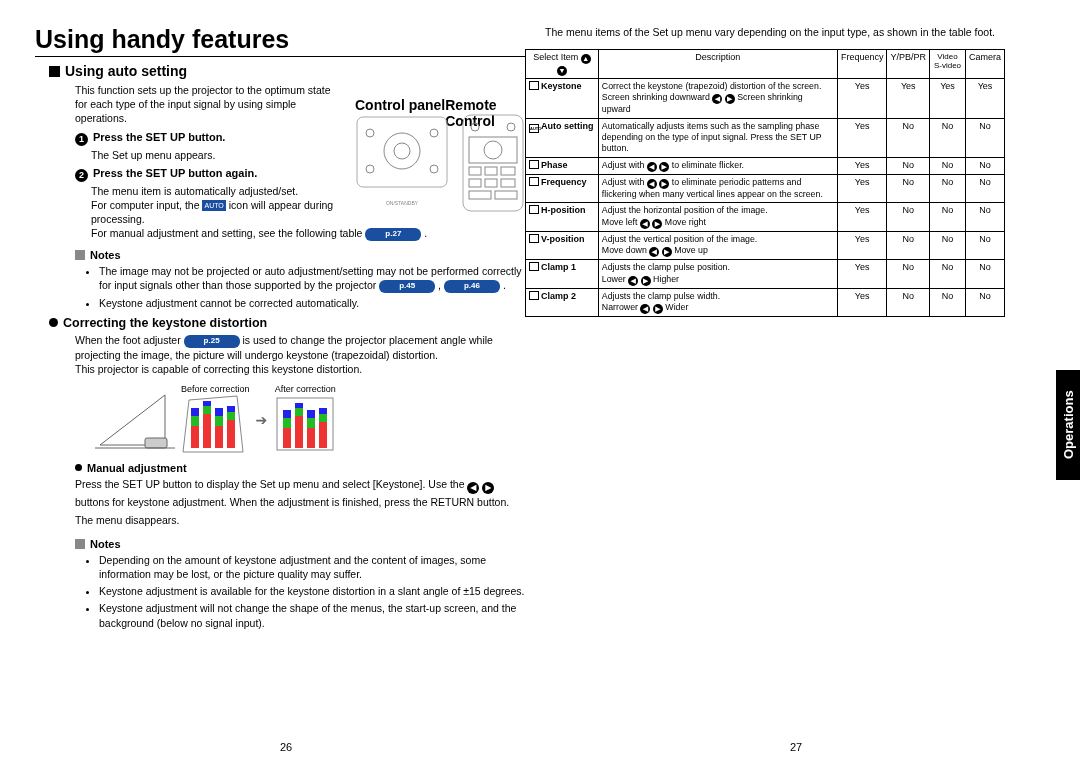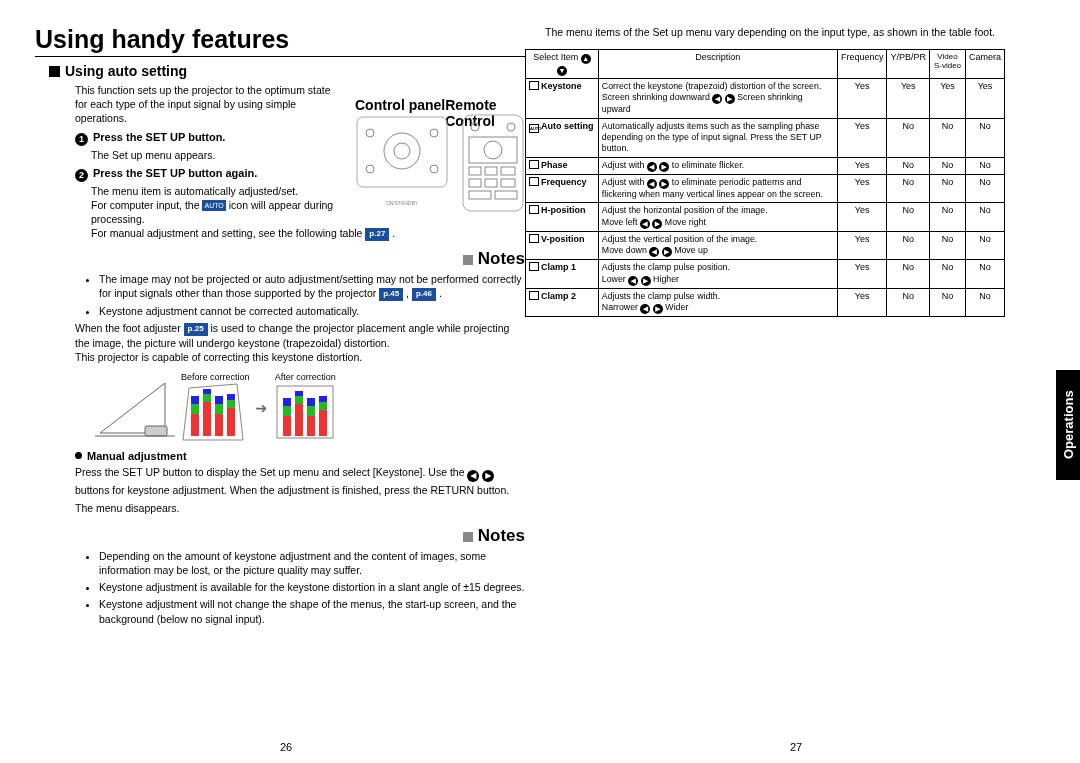--- a/index.html
+++ b/index.html
@@ -29,30 +29,30 @@
   h4 { font-size: 11px; font-weight: bold; margin: 6px 0 2px 40px; }
   h4 .dot { display: inline-block; width: 7px; height: 7px; border-radius: 50%; background: #000; margin-right: 5px; vertical-align: 1px; }
   .body-text { font-size: 10.5px; line-height: 1.35; margin-left: 40px; margin-right: 4px; }
   .indent-more { margin-left: 56px; }
   .circnum {
     display: inline-block; width: 13px; height: 13px; border-radius: 50%;
     background: #000; color: #fff; font-size: 9px; font-weight: bold;
     text-align: center; line-height: 13px; margin-right: 5px; vertical-align: -1px;
   }
   .step-title { font-size: 11px; font-weight: bold; margin: 5px 0 2px 40px; }
-  .note-title { font-size: 17px; font-weight: bold; margin: 8px 0 3px 40px; text-align: right; }
+  .note-title { font-size: 11px; font-weight: bold; margin: 8px 0 3px 40px; }
   .note-title .badge {
     display: inline-block; background: #888; width: 10px; height: 10px;
     margin-right: 5px; vertical-align: -1px;
   }
   .notes-list { font-size: 10.5px; margin-left: 52px; line-height: 1.35; }
   .notes-list li { margin-bottom: 3px; list-style-type: disc; margin-left: 12px; }
   .pref {
     display: inline-block; background: #1a4fa0; color: #fff;
-    font-size: 8px; padding: 1px 4px; border-radius: 0; vertical-align: 1px;
+    font-size: 8px; padding: 1px 20px; border-radius: 6px; vertical-align: 1px;
     font-weight: bold;
   }
   .iconref {
     display: inline-block; background: #1a4fa0; color: #fff;
     font-size: 7px; padding: 1px 2px; vertical-align: 1px;
   }
   .arrow-btn {
     display: inline-block; width: 12px; height: 12px; border-radius: 50%;
     background: #000; color: #fff; font-size: 8px; text-align: center;
     line-height: 12px; vertical-align: -2px;
@@ -153,20 +153,21 @@
     <p class="note-title"><span class="badge"></span><span>Notes</span></p>
     <ul class="notes-list">
       <li>
         <span>The image may not be projected or auto adjustment/setting may not be performed correctly for input signals other than those supported by the projector</span>
         <span class="pref">p.45</span> ,
         <span class="pref">p.46</span> .
       </li>
       <li>Keystone adjustment cannot be corrected automatically.</li>
     </ul>
 
+    <h3><span class="dot"></span><span>Correcting the keystone distortion</span></h3>
     <p class="body-text">
       <span>When the foot adjuster</span>
       <span class="pref">p.25</span>
       <span>is used to change the projector placement angle while projecting the image, the picture will undergo keystone (trapezoidal) distortion.</span>
     </p>
     <p class="body-text">This projector is capable of correcting this keystone distortion.</p>
 
     <div class="diagram-box">
       <div class="keystone-diag">
         <svg viewBox="0 0 80 60">

